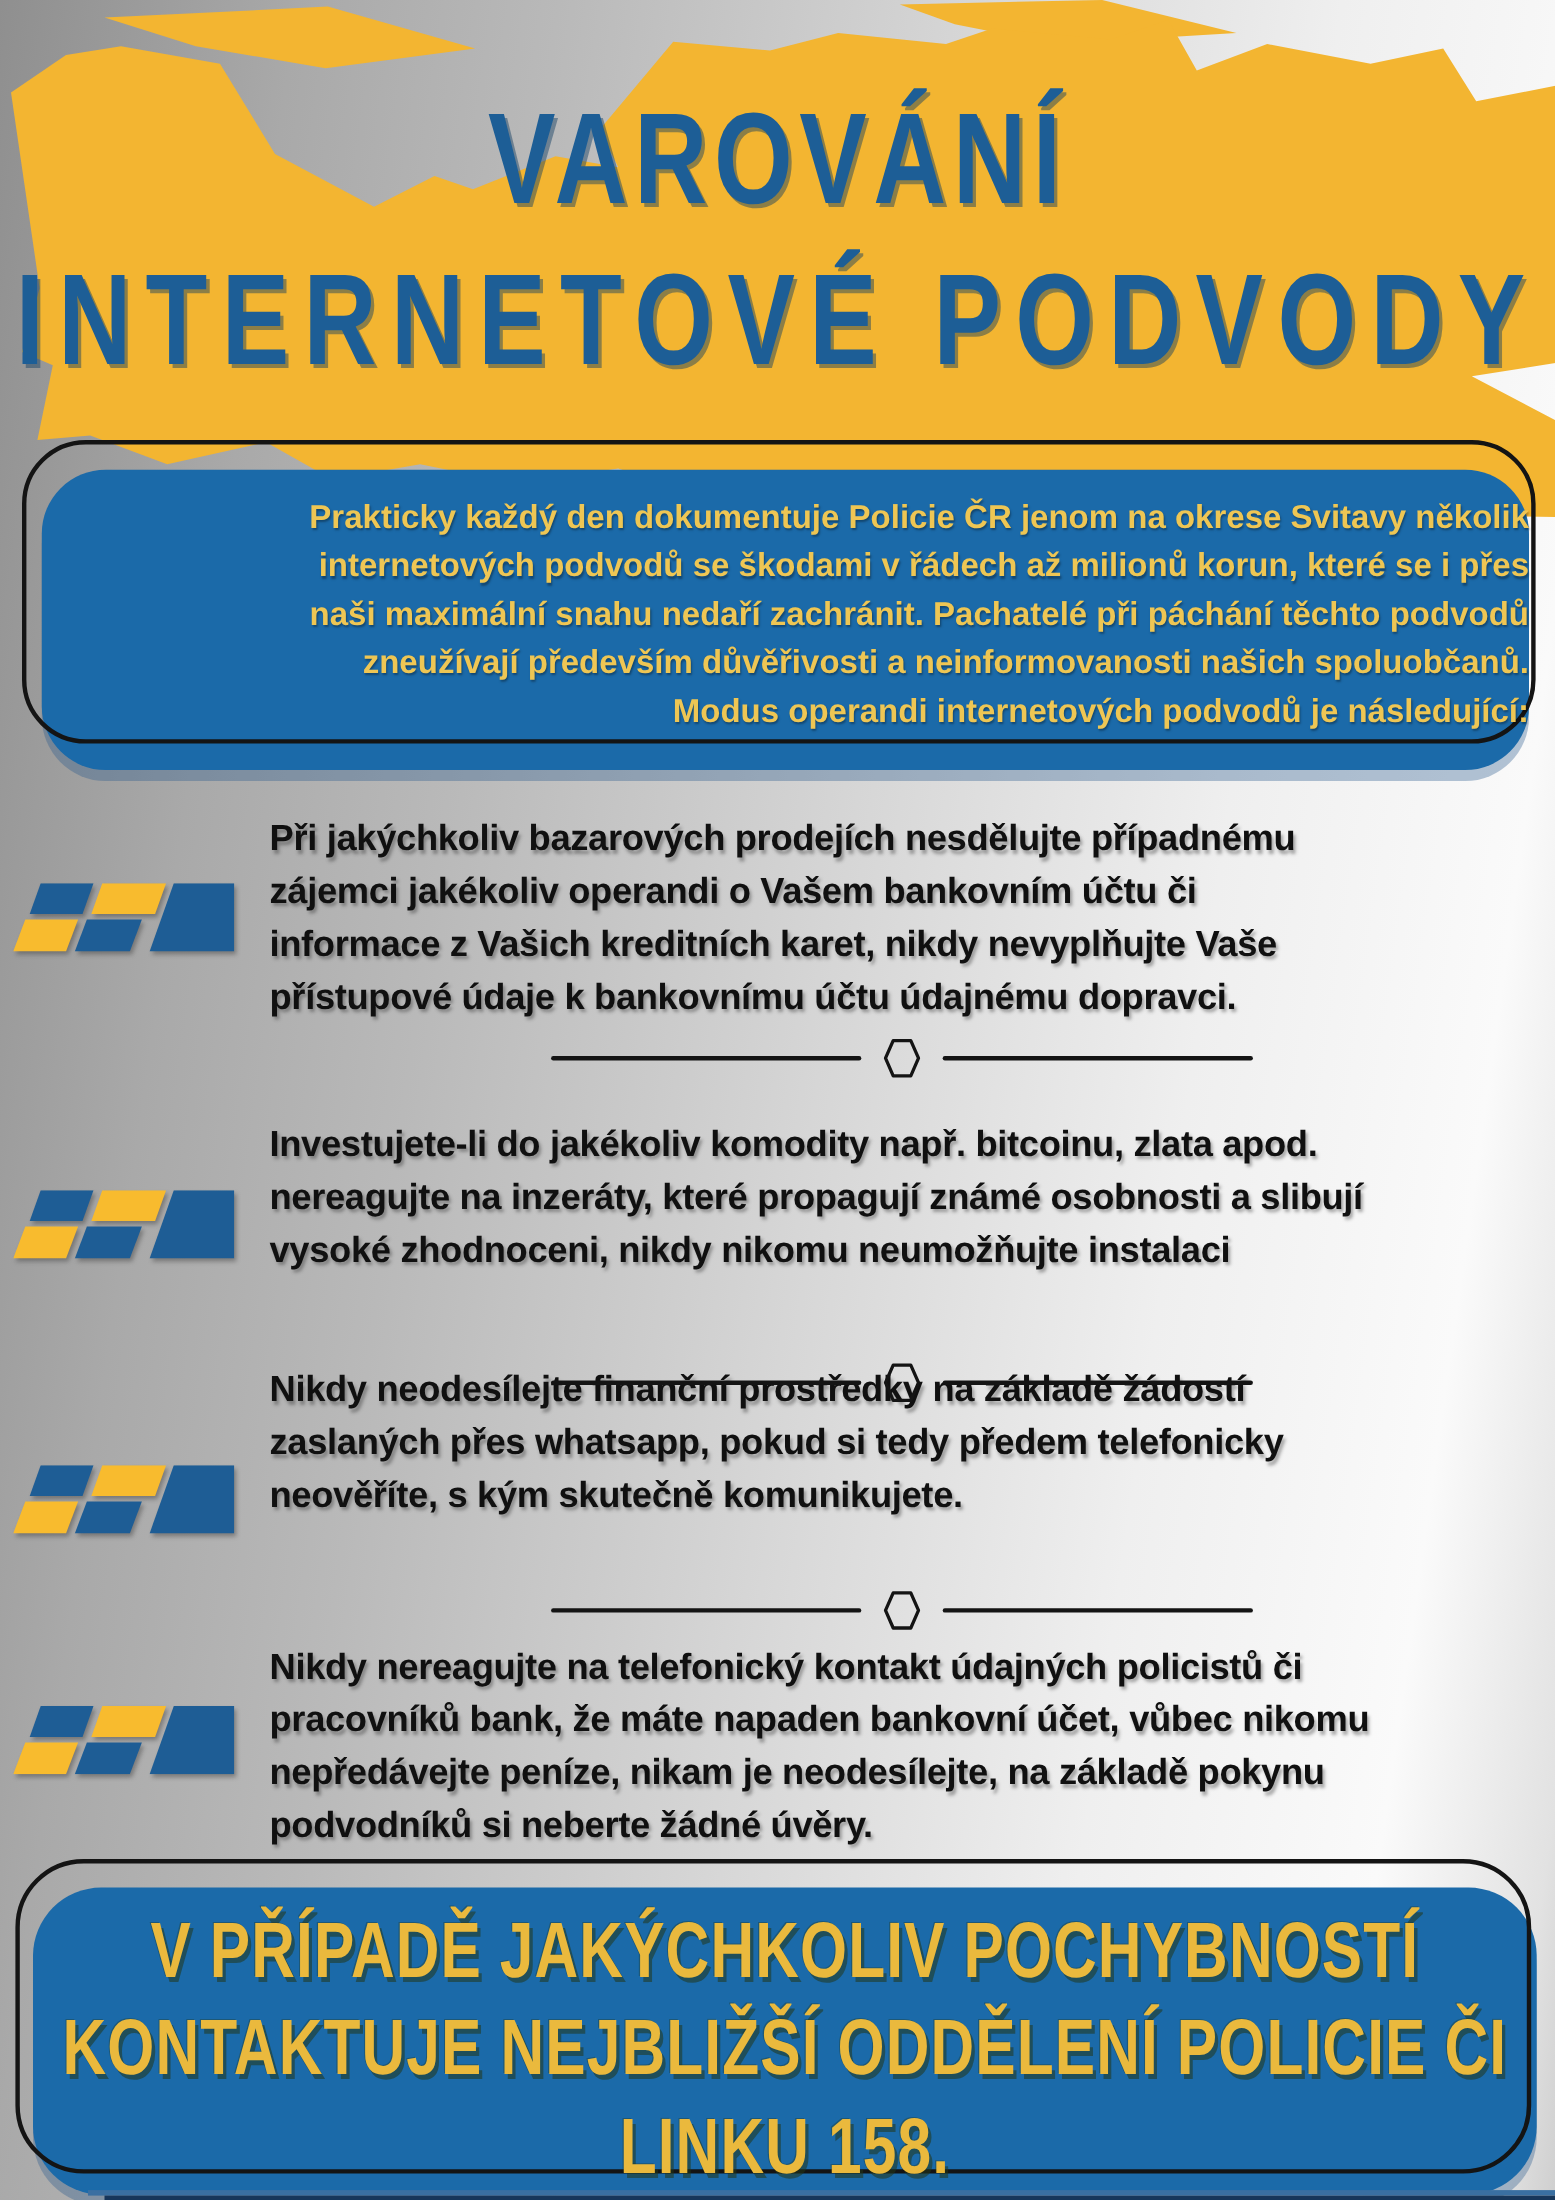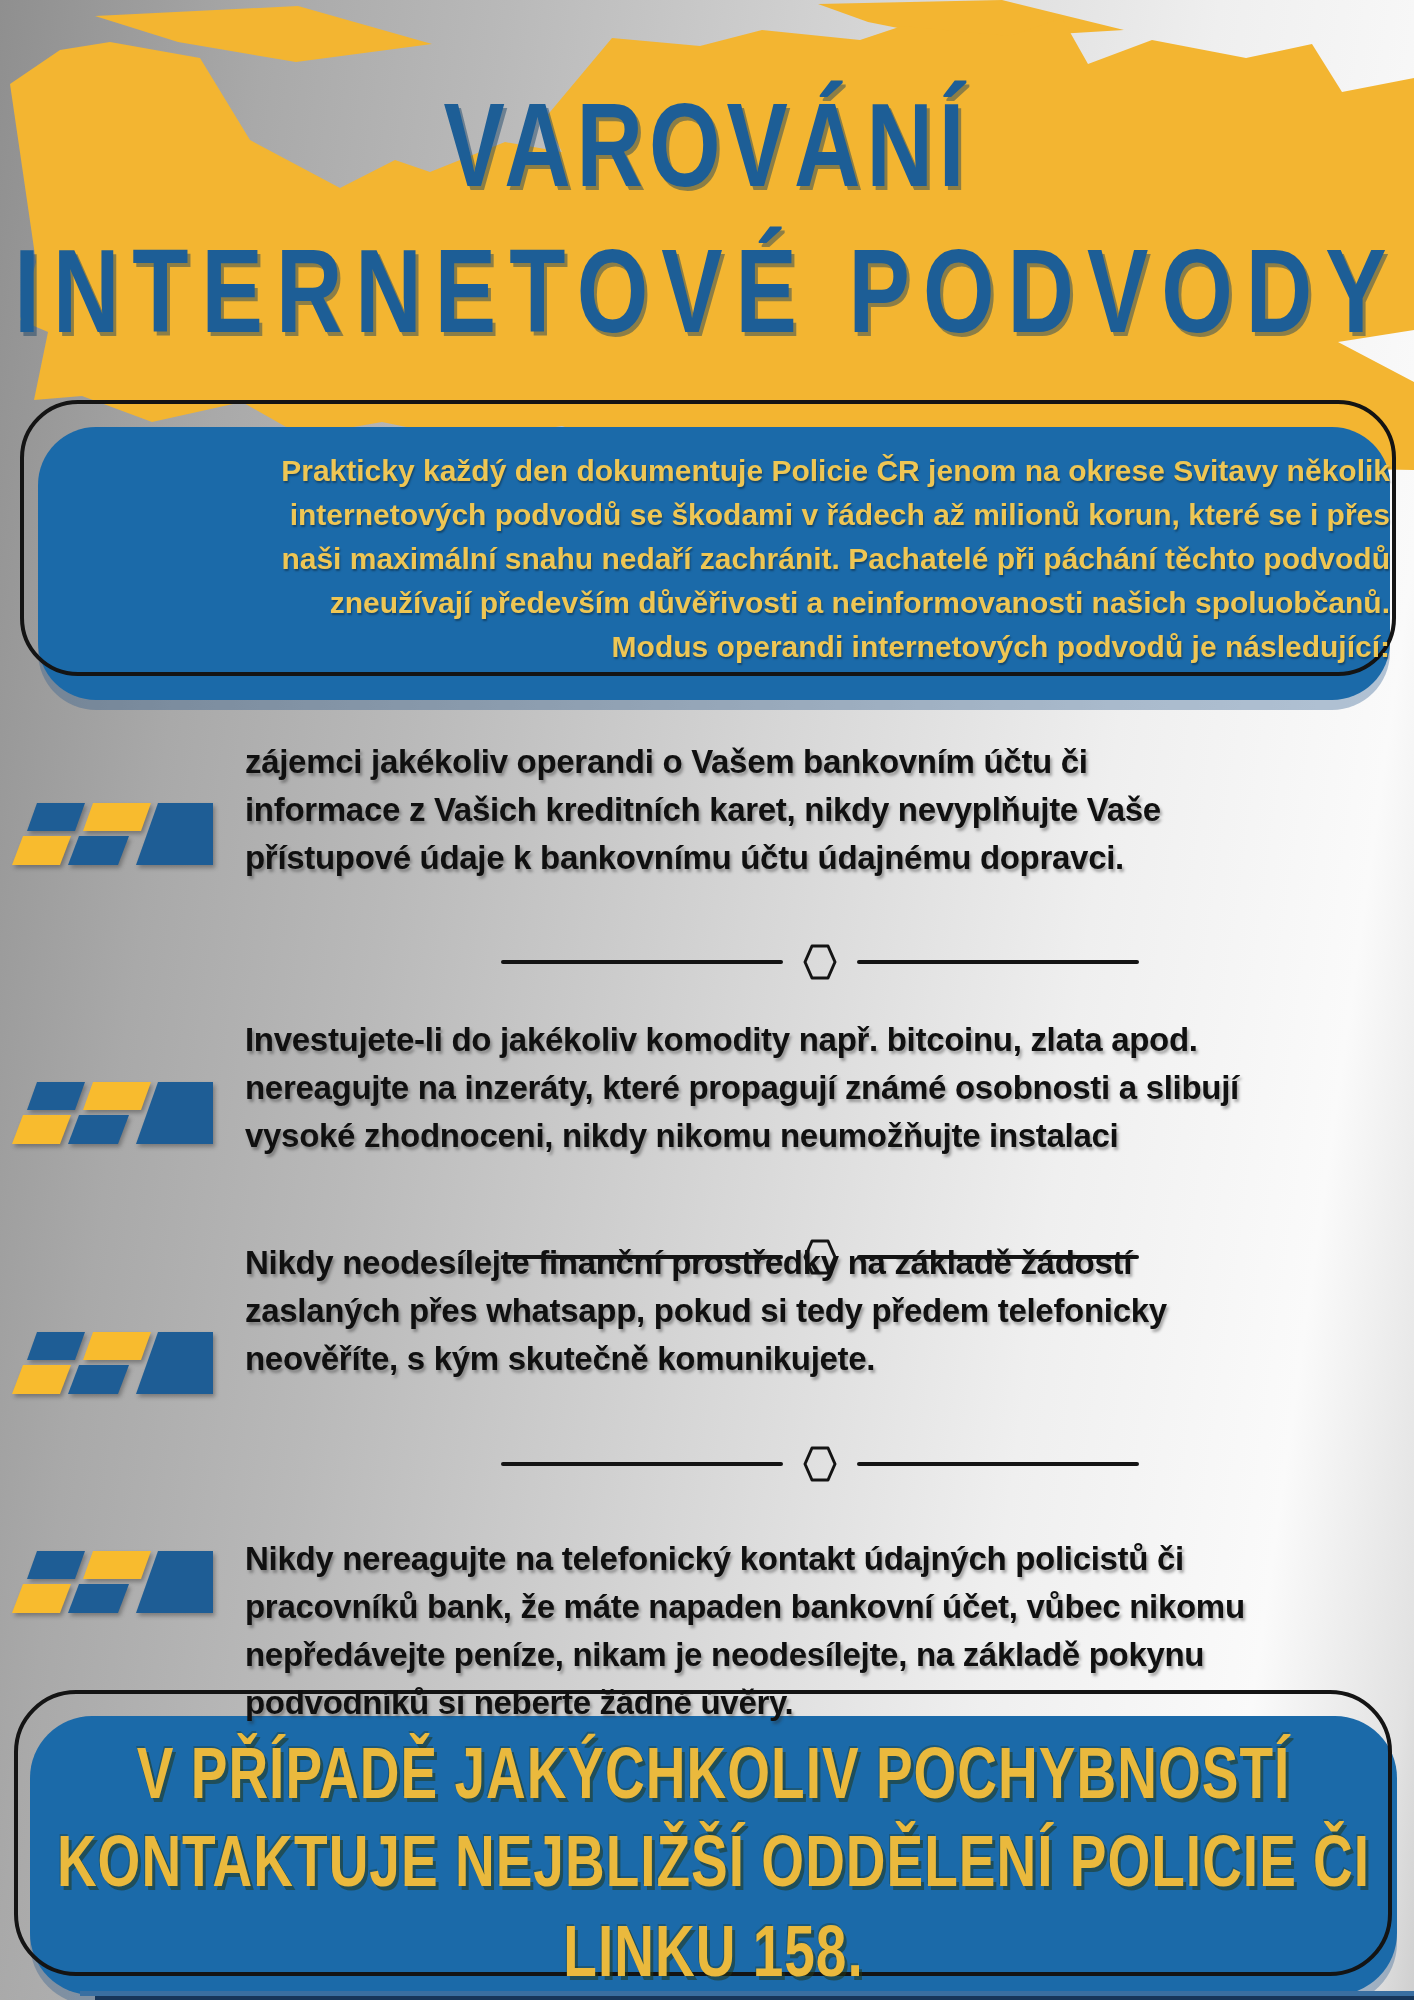--- a/index.html
+++ b/index.html
@@ -29,21 +29,21 @@
     position:absolute;left:38px;top:449px;width:1352px;z-index:4;
     text-align:right;color:#eec654;font-weight:700;font-size:30px;line-height:44px;
     text-shadow:1px 2px 2px rgba(0,0,0,.35);
   }
   .bullet-text{
     position:absolute;left:245px;z-index:4;
     color:#101010;font-weight:700;font-size:33px;line-height:48px;letter-spacing:-.3px;
     text-shadow:2px 3px 3px rgba(40,40,40,.38);
   }
   .bullet-text .tline,.intro-text .tline,.footer-line{white-space:nowrap;}
-  .b1{top:738px;} .b2{top:1016px;} .b3{top:1239px;} .b4{top:1491px;margin-top:44px;}
+  .b1{top:738px;} .b2{top:1016px;} .b3{top:1239px;} .b4{top:1491px;}
   .checker-icon{position:absolute;left:12px;width:201px;height:62px;z-index:2;
     filter:drop-shadow(2px 3px 2px rgba(60,60,60,.45));}
   .i1{top:803px;} .i2{top:1082px;} .i3{top:1332px;} .i4{top:1551px;}
   .divider{
     position:absolute;left:490px;width:660px;height:36px;z-index:4;
     display:flex;align-items:center;justify-content:center;gap:20px;
   }
   .d1{top:944px;} .d2{top:1239px;} .d3{top:1446px;}
   .divider .rule{width:282px;height:4px;background:#141414;border-radius:2px;}
   .footer-line{
@@ -105,20 +105,21 @@
   </svg>
   <svg class="checker-icon i4" viewBox="0 0 201 62" aria-hidden="true">
     <polygon fill="#1e5d95" points="25,0 73,0 63,28 15,28"></polygon>
     <polygon fill="#f8bb2e" points="81,0 139,0 129,28 71,28"></polygon>
     <polygon fill="#1e5d95" points="146,0 201,0 201,62 124,62"></polygon>
     <polygon fill="#f8bb2e" points="11,33 59,33 48,62 0,62"></polygon>
     <polygon fill="#1e5d95" points="67,33 117,33 106,62 56,62"></polygon>
   </svg>
 
   <div class="bullet-text b1">
+    <div class="tline">Při jakýchkoliv bazarových prodejích nesdělujte případnému</div>
     <div class="tline">zájemci jakékoliv operandi o Vašem bankovním účtu či</div>
     <div class="tline">informace z Vašich kreditních karet, nikdy nevyplňujte Vaše</div>
     <div class="tline">přístupové údaje k bankovnímu účtu údajnému dopravci.</div>
   </div>
   <div class="bullet-text b2">
     <div class="tline">Investujete-li do jakékoliv komodity např. bitcoinu, zlata apod.</div>
     <div class="tline">nereagujte na inzeráty, které propagují známé osobnosti a slibují</div>
     <div class="tline">vysoké zhodnoceni, nikdy nikomu neumožňujte instalaci</div>
   </div>
   <div class="bullet-text b3">

